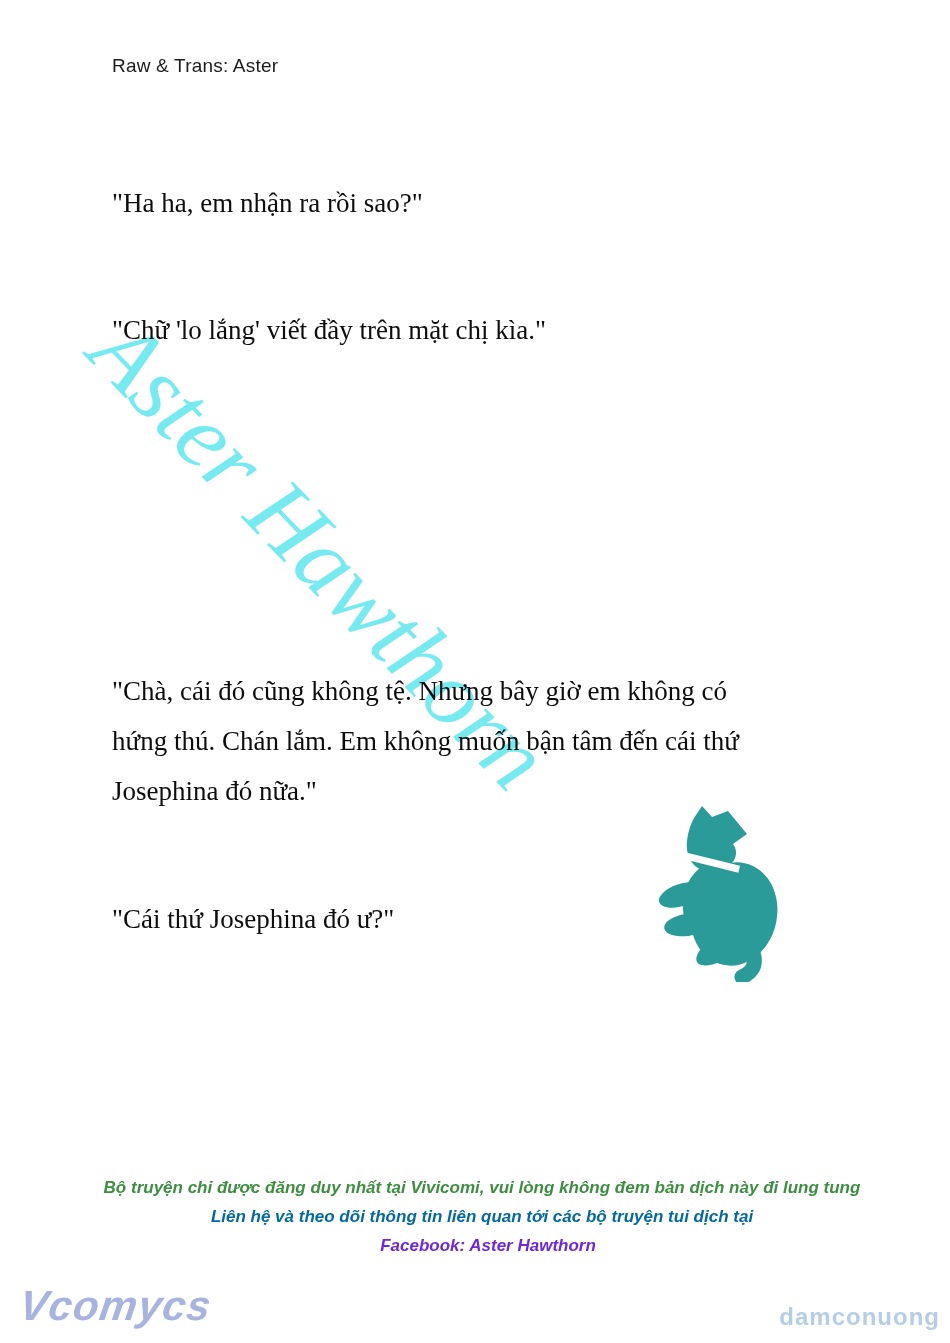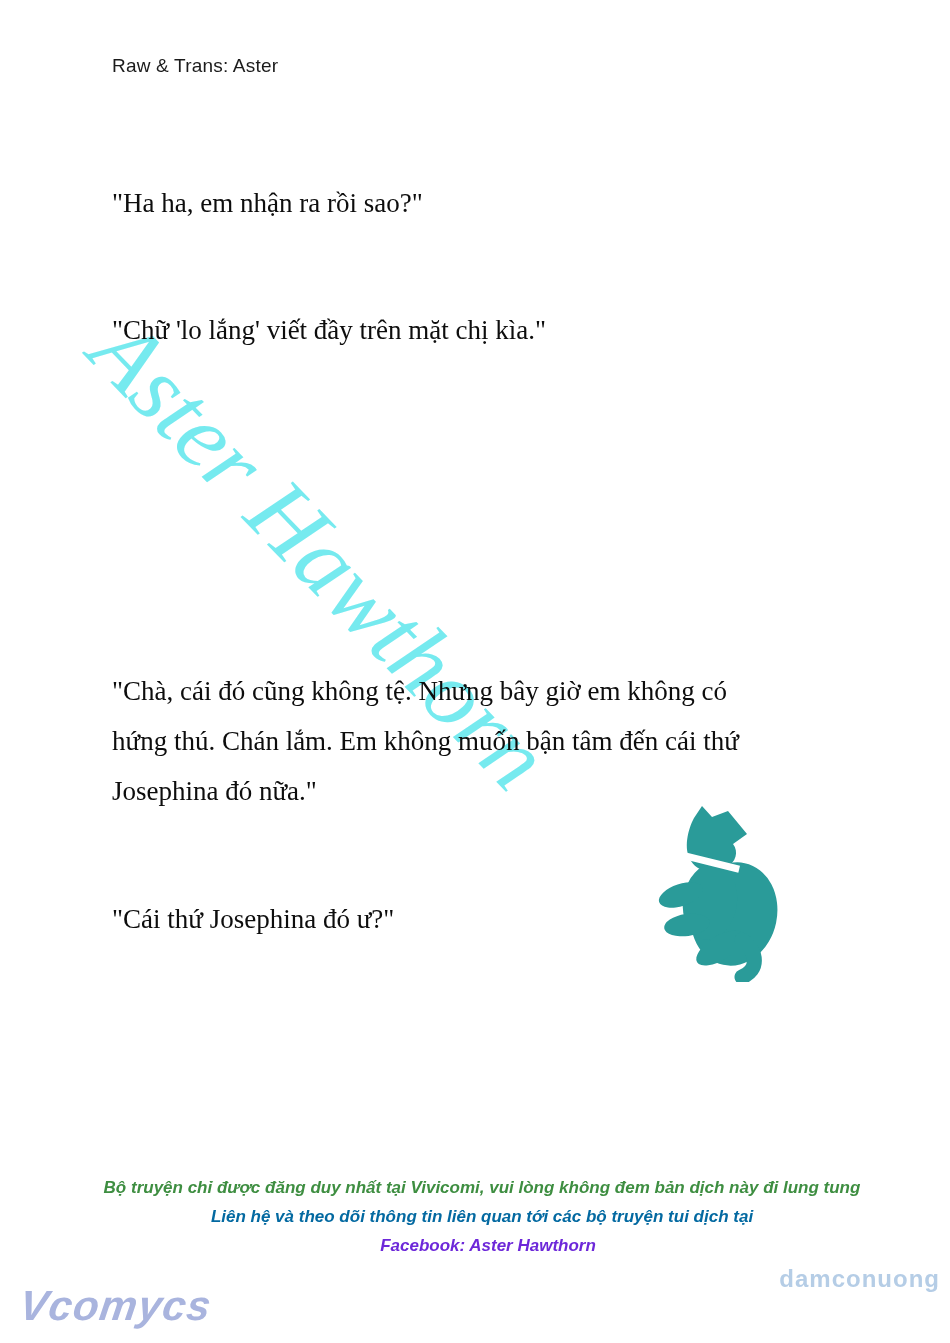--- a/index.html
+++ b/index.html
@@ -48,21 +48,21 @@
   .logo-vcomycs{
     position:absolute;left:20px;top:1282px;
     font-family:"Liberation Sans", sans-serif;
     font-size:34px;font-weight:bold;font-style:italic;
     letter-spacing:1px;
     transform:skewX(-8deg);
     z-index:3;
   }
   .logo-vcomycs .v{font-size:42px;}
   .logo-damconuong{
-    position:absolute;right:20px;top:1265px;
+    position:absolute;right:20px;top:1303px;
     font-family:"Liberation Sans", sans-serif;
     font-size:24px;font-weight:bold;
     letter-spacing:1px;
     text-shadow:0 0 2px #ffffff, 0 0 1px #ffffff;
     z-index:3;
   }
 </style>
 </head>
 <body>
 

